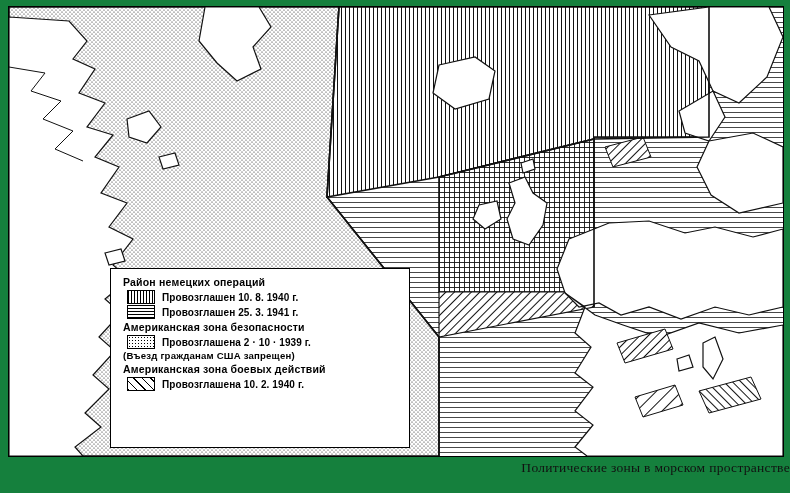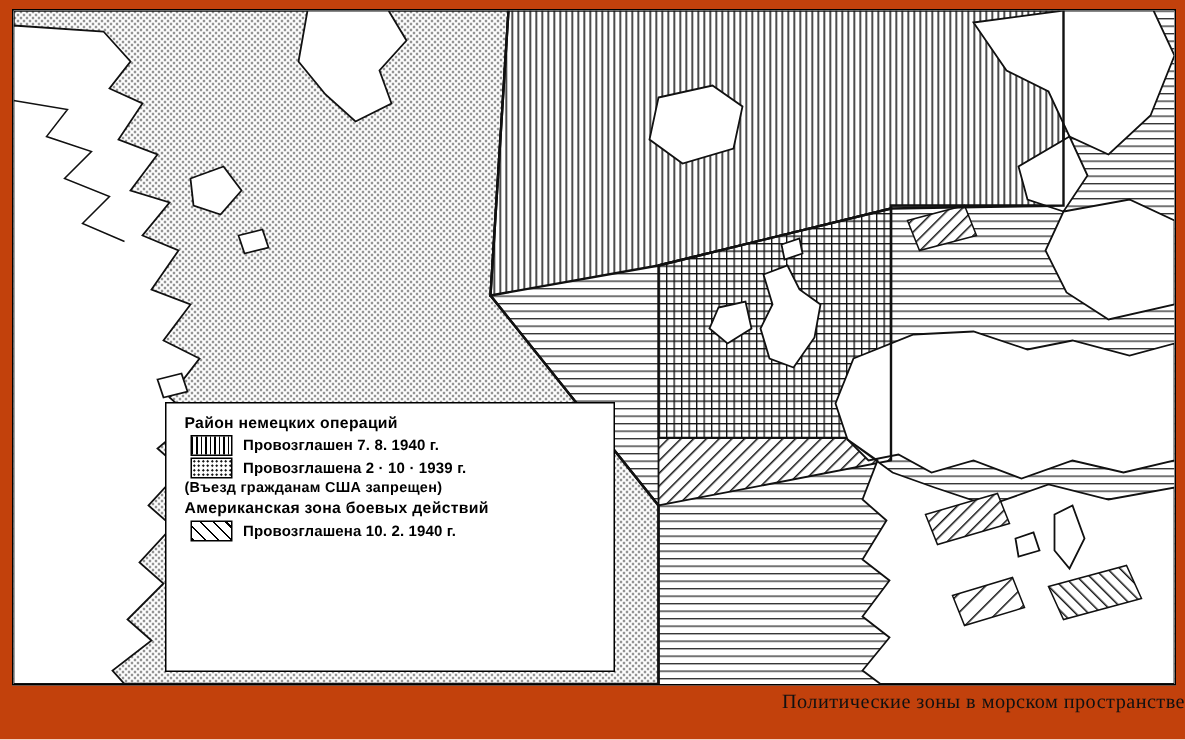--- a/index.html
+++ b/index.html
@@ -1,17 +1,17 @@
 <!DOCTYPE html>
 <html><head>
 <meta charset="utf-8">
 <style>
   html,body{margin:0;padding:0;background:#ffffff;}
   body{width:790px;height:493px;font-family:"Liberation Serif",serif;}
-  #stage{position:relative;width:790px;height:493px;overflow:hidden;background:#c2410c;}
+  #stage{position:relative;width:790px;height:493px;overflow:hidden;background:#15803d;}
 
   
   #map-frame{
     position:absolute;left:8px;top:6px;width:774px;height:449px;
     border:1.5px solid #000;background:#fff;overflow:hidden;
   }
 
   
   #caption{
     position:absolute;left:0;top:460px;width:790px;text-align:right;
@@ -165,24 +165,29 @@
       </g>
     </svg>
   </div>
 
   <div id="legend">
 
     <div class="hdr">Район немецких операций</div>
 
     <div class="row">
       <span class="sw sw-vert"></span>
-      <span class="lbl">Провозглашен 7. 8. 1940 г.</span>
-    </div>
-
-
+      <span class="lbl">Провозглашен 10. 8. 1940 г.</span>
+    </div>
+
+    <div class="row">
+      <span class="sw sw-horz"></span>
+      <span class="lbl">Провозглашен 25. 3. 1941 г.</span>
+    </div>
+
+    <div class="hdr">Американская зона безопасности</div>
 
     <div class="row">
       <span class="sw sw-dot"></span>
       <span class="lbl">Провозглашена 2 · 10 · 1939 г.</span>
     </div>
 
     <div class="hdr sub">(Въезд гражданам США запрещен)</div>
     <div class="hdr">Американская зона боевых действий</div>
 
 

